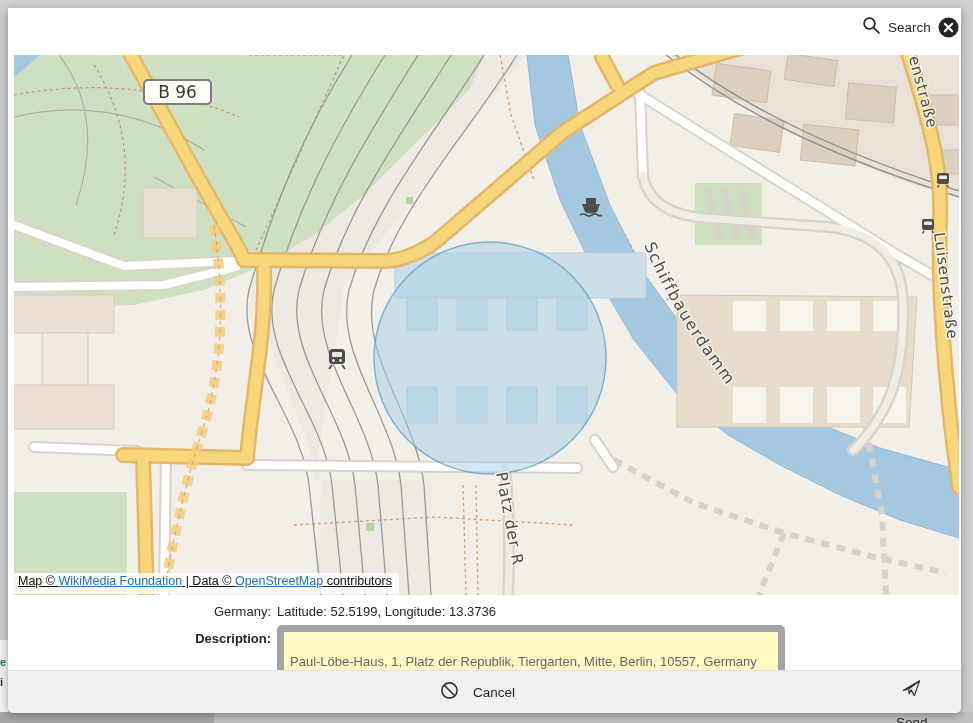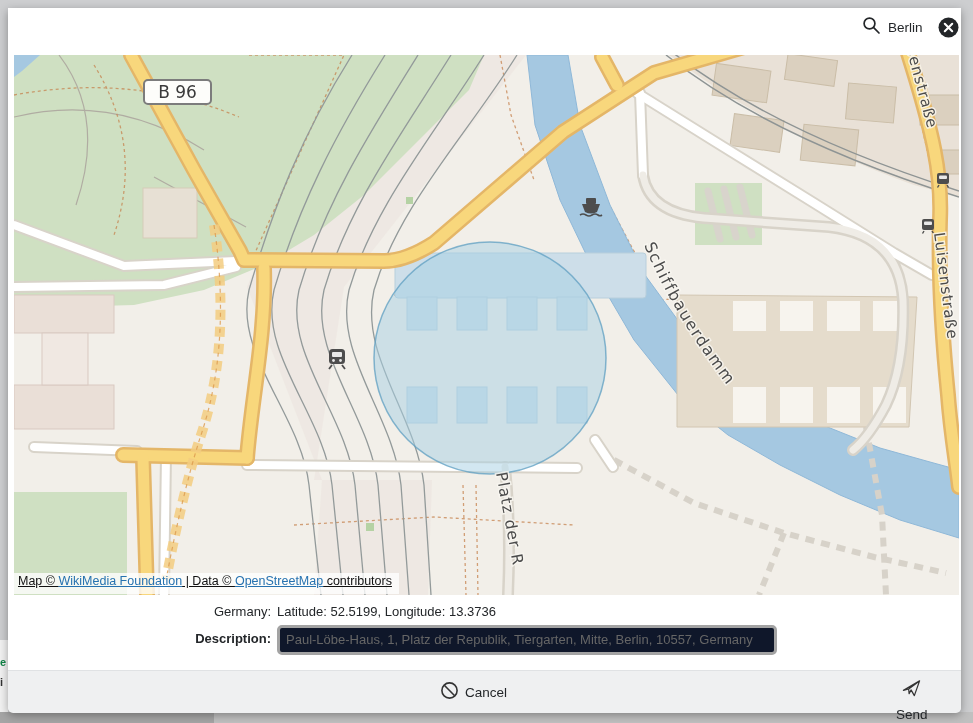--- a/index.html
+++ b/index.html
@@ -28,27 +28,27 @@
   .map{position:absolute;left:6px;top:47px;width:945px;height:540px;overflow:hidden;background:#f2efe9;}
   .map svg{display:block;}
   .attribution{position:absolute;left:0;top:518px;height:20px;background:rgba(255,255,255,.78);
           font-size:12.5px;color:#111;padding:1px 7px 0 4px;white-space:nowrap;text-decoration:underline;}
   .attribution a{color:#2672b0;text-decoration:underline;cursor:pointer;}
   
   .rowlabel{position:absolute;font-size:13px;color:#232629;text-align:right;width:120px;}
   .pos-label{left:143px;top:596px;}
   .pos-value{position:absolute;left:269px;top:596px;font-size:13px;color:#232629;}
   .desc-label{left:143px;top:623px;font-weight:bold;}
-  .desc-input{position:absolute;left:269px;top:617px;width:482px;height:24px;border:3px solid #a3a3a3;
-          border-radius:5px;background:#0f172a;font-size:13px;color:#666;line-height:24px;padding:0 6px;
+  .desc-input{position:absolute;left:269px;top:617px;width:482px;height:24px;border:7px solid #a3a3a3;
+          border-radius:5px;background:#fef9c3;font-size:13px;color:#666;line-height:24px;padding:18px 6px;
           white-space:nowrap;overflow:hidden;font-family:"Liberation Sans",sans-serif;}
   
   .footer{position:absolute;left:0;top:662px;width:953px;height:42px;background:#eff0f1;
           border-top:1px solid #e0e2e4;border-radius:0 0 5px 5px;}
-  .fbtn{position:absolute;top:8px;height:26px;display:flex;align-items:center;gap:6px;font-size:13.5px;
+  .fbtn{position:absolute;top:8px;height:26px;display:flex;align-items:center;gap:14px;font-size:13.5px;
           color:#232629;cursor:pointer;background:none;border:none;padding:0 4px;}
   .cancel-btn{left:428px;}
   .send-btn{left:884px;flex-direction:column;}
   
   .maplabel{font-family:"DejaVu Sans",sans-serif;fill:#4b4b4b;
             paint-order:stroke;stroke:rgba(248,246,240,.85);stroke-width:3px;}
 </style>
 </head>
 <body>
 
@@ -63,21 +63,21 @@
   <div class="dialog">
 
 
     <button class="search-btn">
       <span>
         <svg width="19" height="19" viewBox="0 0 19 19">
             <circle cx="7.5" cy="7.5" r="5.4" fill="none" stroke="#232629" stroke-width="1.7"></circle>
             <path d="M11.7 11.7 L17 17" stroke="#232629" stroke-width="1.7" stroke-linecap="round"></path>
           </svg>
       </span>
-      <span>Berlin</span>
+      <span>Search</span>
     </button>
 
     <button class="close-btn">
       <span>
         <svg width="21" height="21" viewBox="0 0 21 21">
             <circle cx="10.5" cy="10.5" r="10" fill="#232629"></circle>
             <path d="M6.8 6.8 L14.2 14.2 M14.2 6.8 L6.8 14.2" stroke="#fff" stroke-width="2.1" stroke-linecap="round"></path>
           </svg>
       </span>
     </button>

